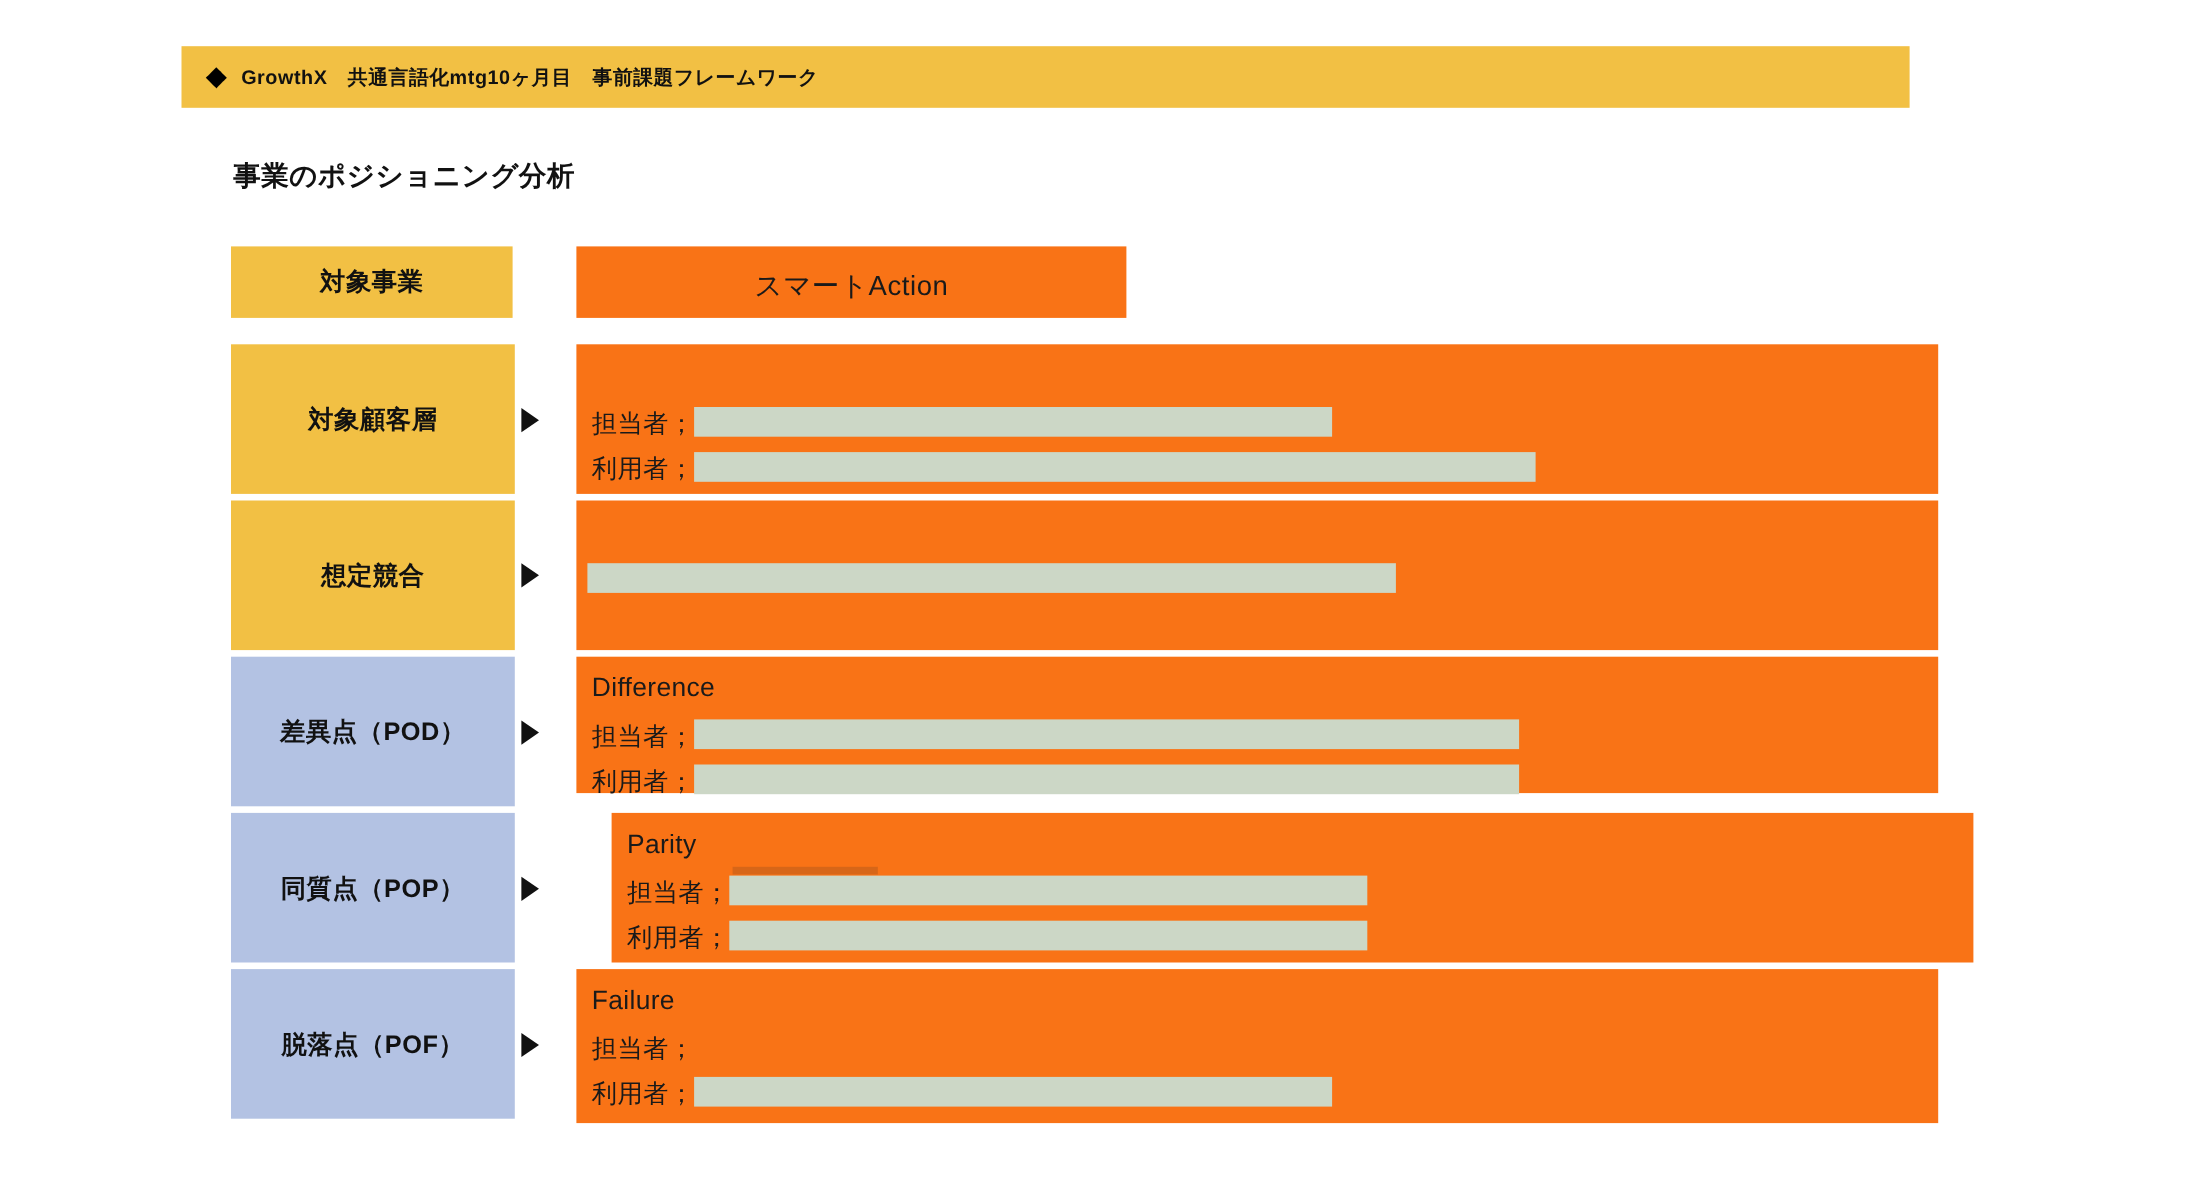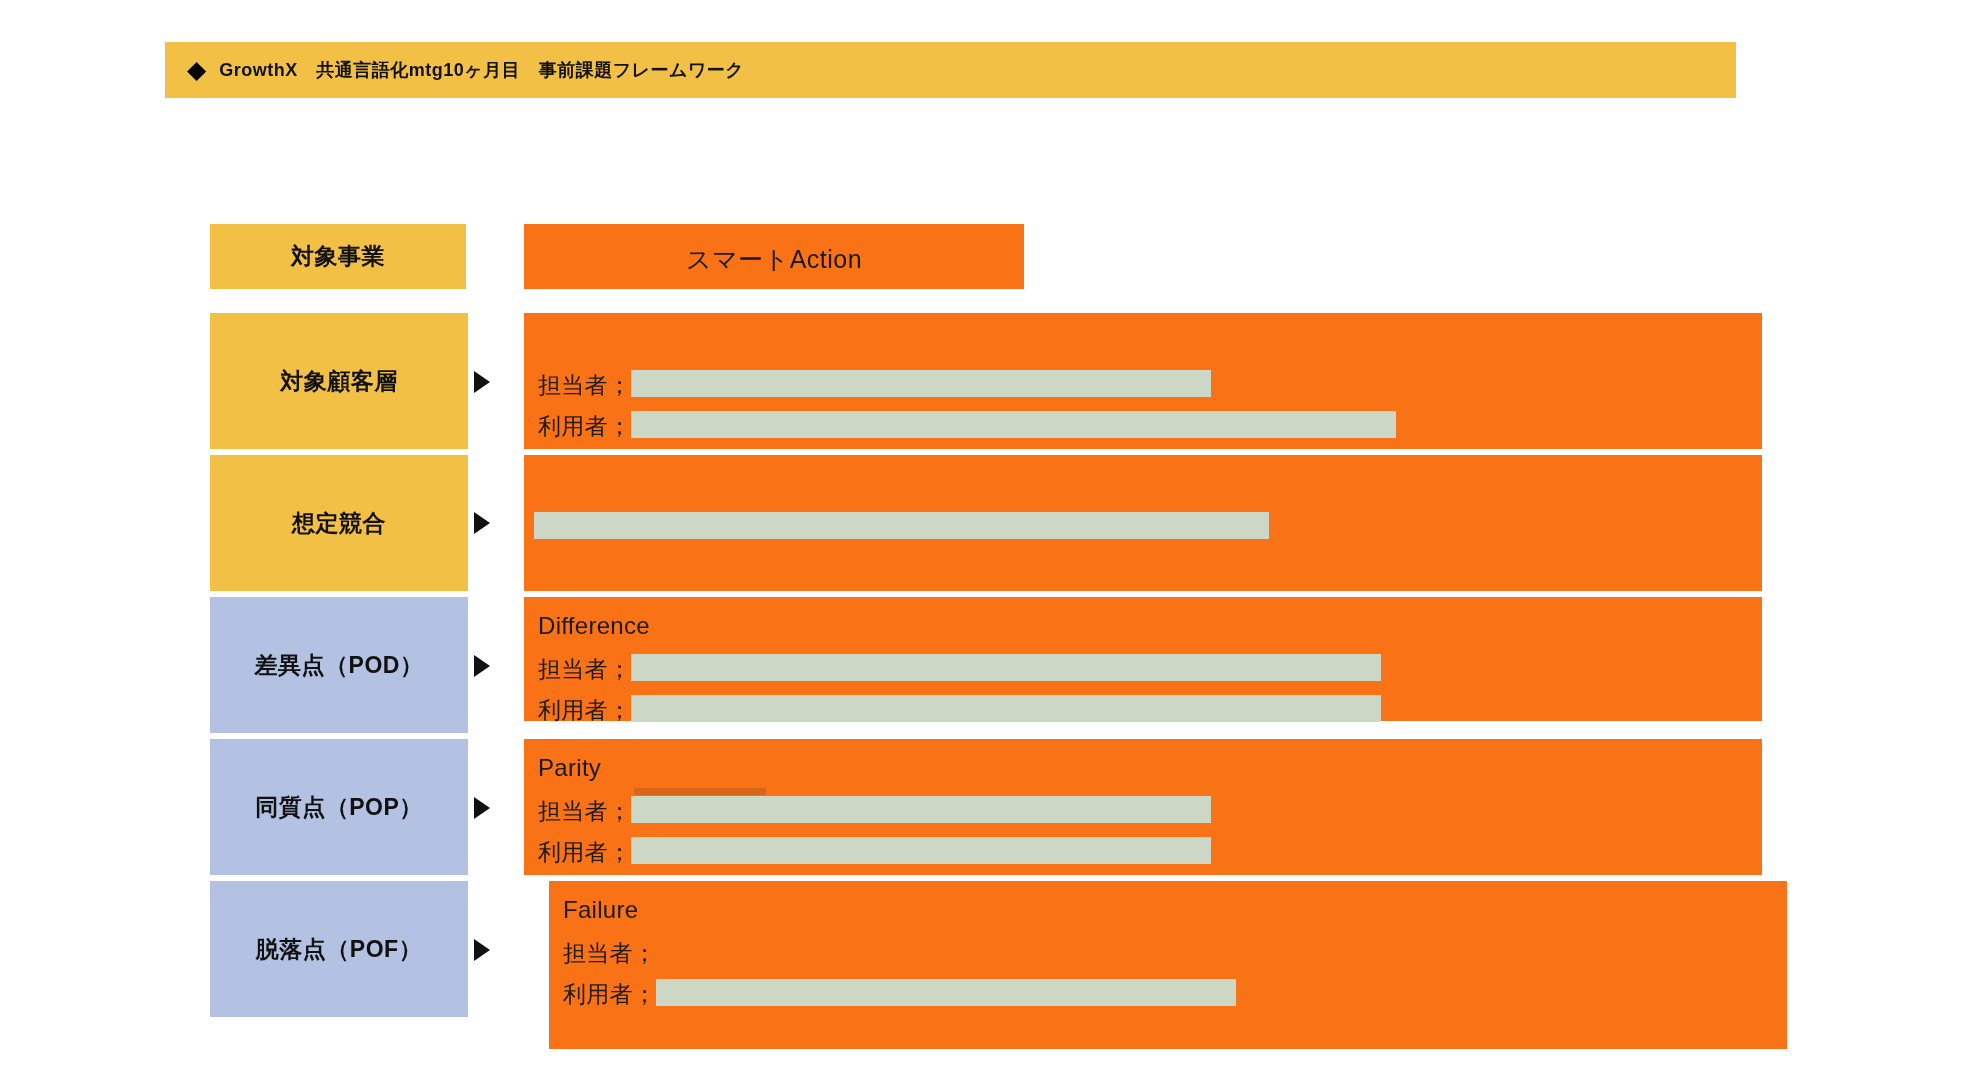--- a/index.html
+++ b/index.html
@@ -161,20 +161,21 @@
 </head>
 <body>
 
 <div class="slide">
 
   <div class="title-bar">
     <span class="title-diamond">◆</span>
     <span class="title-text">GrowthX　共通言語化mtg10ヶ月目　事前課題フレームワーク</span>
   </div>
 
+  <div class="section-heading">事業のポジショニング分析</div>
 
   <div class="matrix">
 
     <div class="row">
       <div class="label-cell label-amber" style="top:224px; width:256px; height:65px;">
         <span>対象事業</span>
       </div>
       <div class="content-cell" style="top:224px; width:500px; height:65px;">
         <div class="biz-value" style="left:0; right:0; top:19px; text-align:center;">スマートAction</div>
       </div>
@@ -223,40 +224,40 @@
           <span class="redaction" style="width:750px;"></span>
         </div>
       </div>
     </div>
 
     <div class="row">
       <div class="label-cell label-blue" style="top:739px; width:258px; height:136px;">
         <span>同質点（POP）</span>
       </div>
       <div class="arrow-marker" style="top:797px;"></div>
-      <div class="content-cell" style="top:739px; width:1238px; height:136px;">
+      <div class="content-cell" style="top:739px; width:1238px; height:136px;margin-left:32px;">
         <div class="eng-label" style="top:15px;">Parity</div>
         <div class="redaction-ghost" style="left:110px; top:49px; width:132px;"></div>
         <div class="field-line" style="top:57px;">
           <span class="field-key">担当者；</span>
           <span class="redaction" style="width:580px;"></span>
         </div>
         <div class="field-line" style="top:98px;">
           <span class="field-key">利用者；</span>
           <span class="redaction" style="width:580px;"></span>
         </div>
       </div>
     </div>
 
     <div class="row">
       <div class="label-cell label-blue" style="top:881px; width:258px; height:136px;">
         <span>脱落点（POF）</span>
       </div>
       <div class="arrow-marker" style="top:939px;"></div>
-      <div class="content-cell" style="top:881px; width:1238px; height:168px;margin-left:25px;">
+      <div class="content-cell" style="top:881px; width:1238px; height:140px;">
         <div class="eng-label" style="top:15px;">Failure</div>
         <div class="field-line" style="top:57px;">
           <span class="field-key">担当者；</span>
         </div>
         <div class="field-line" style="top:98px;">
           <span class="field-key">利用者；</span>
           <span class="redaction" style="width:580px;"></span>
         </div>
       </div>
     </div>

